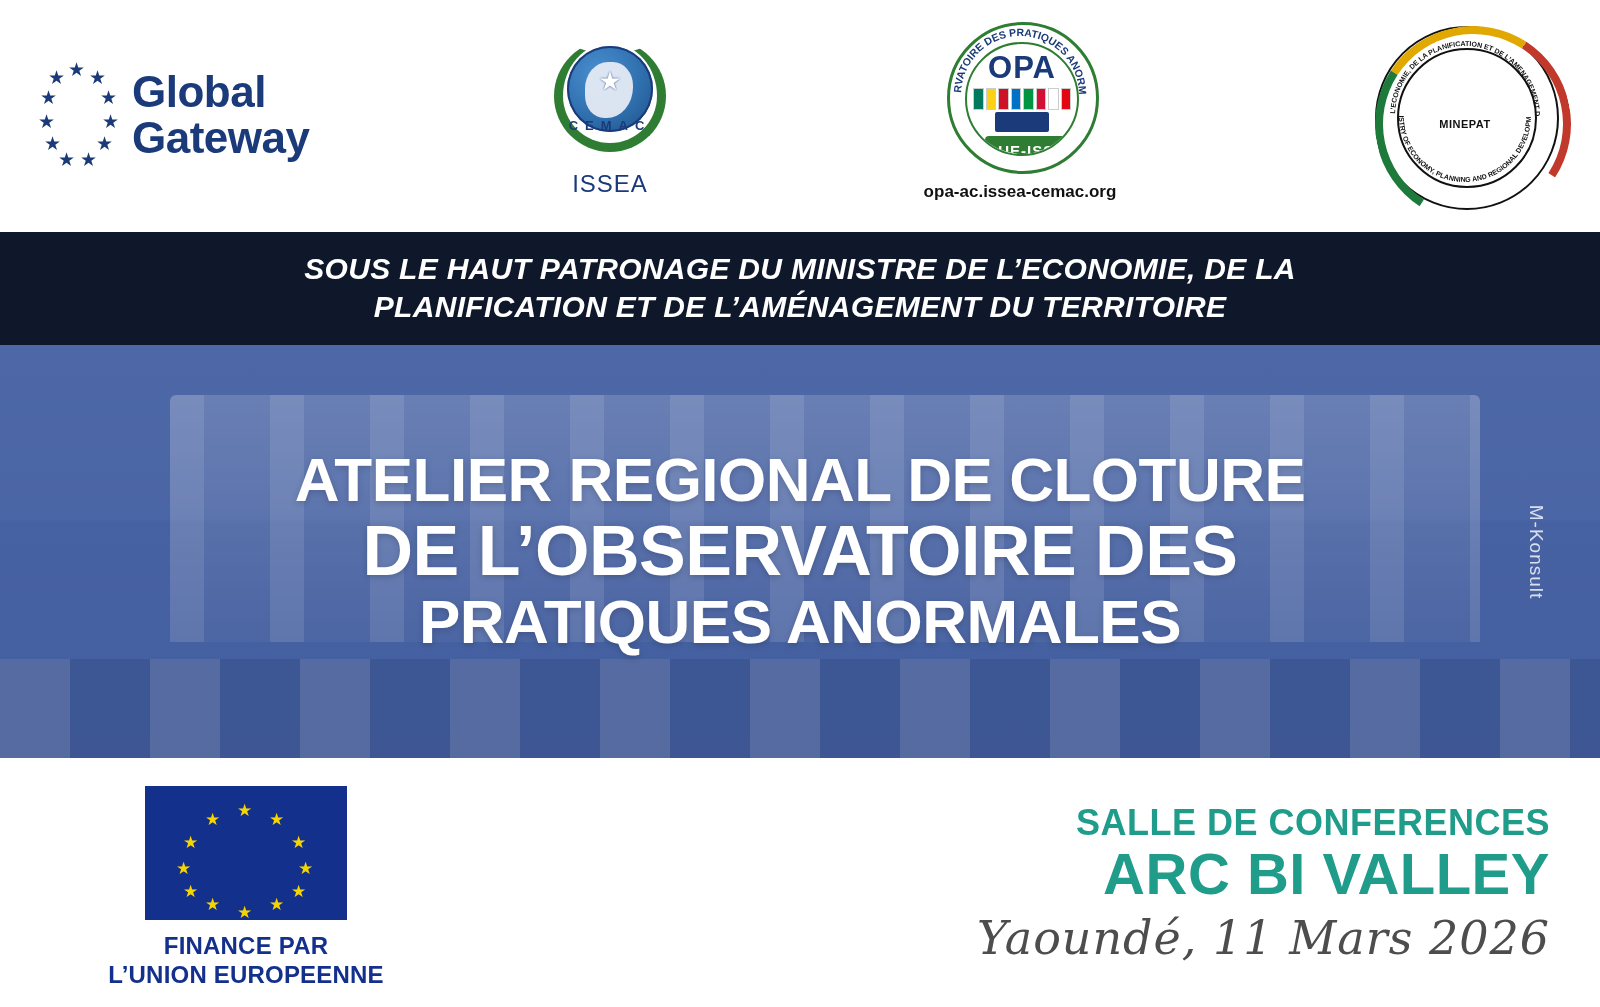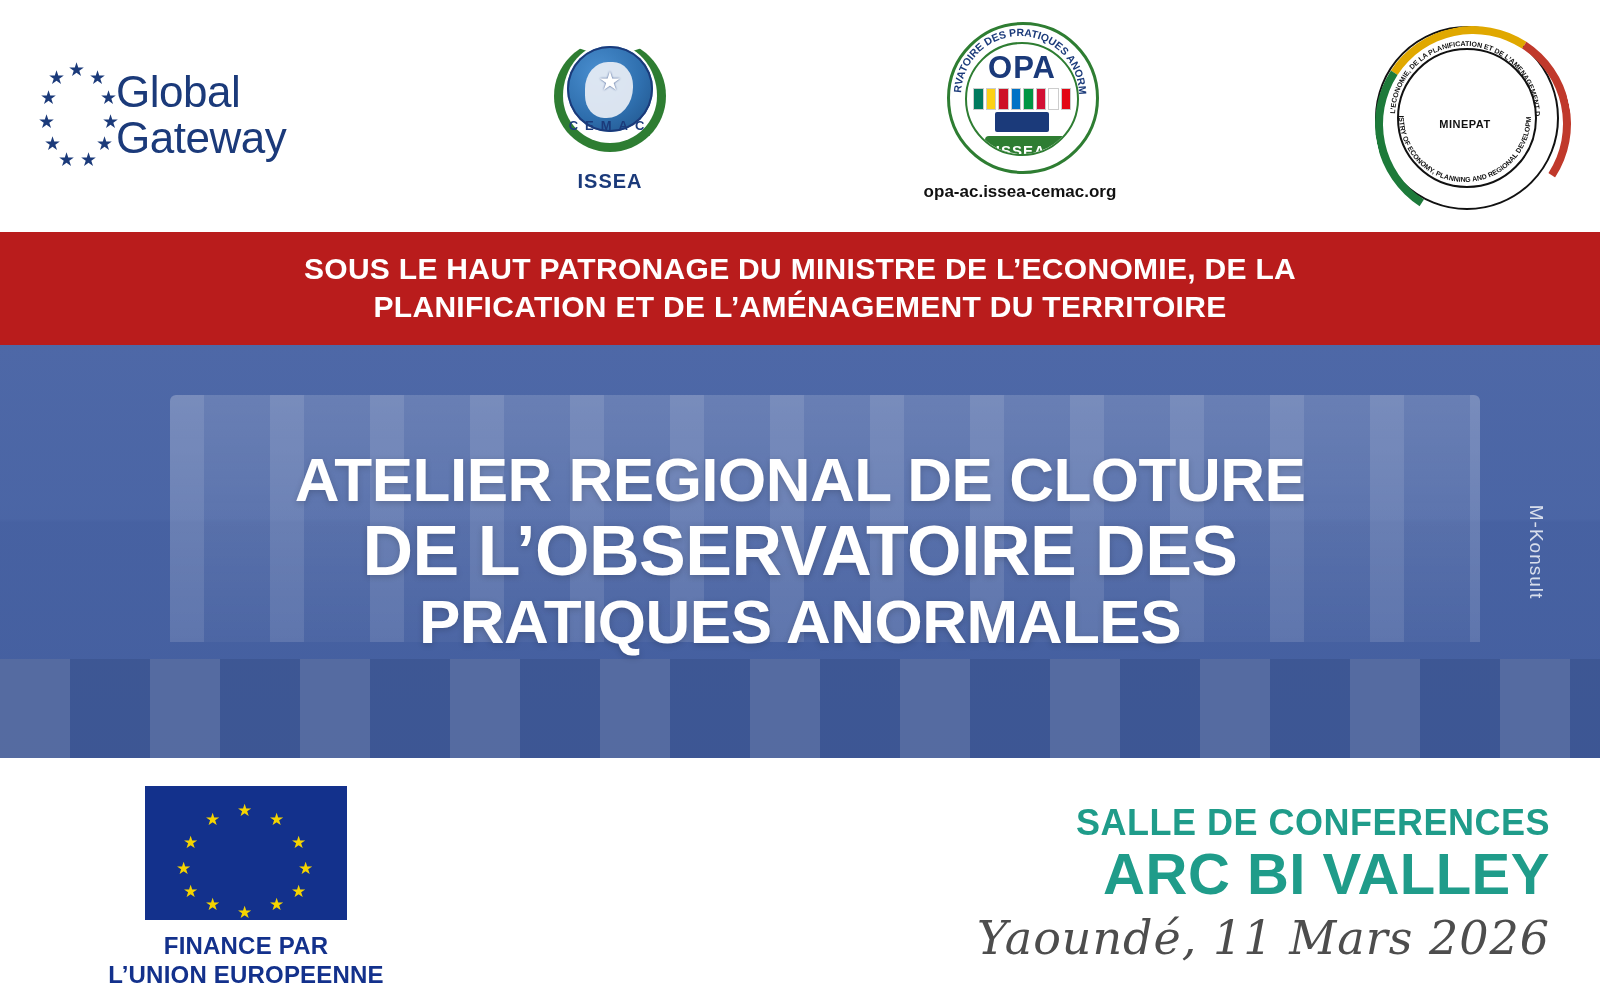--- a/index.html
+++ b/index.html
@@ -37,24 +37,24 @@
     width: 70px;
     height: 110px;
   }
   .gg-stars span {
     position: absolute;
     color: #1b3a7a;
     font-size: 19px;
     line-height: 1;
   }
   .gg-text {
-    margin-left: 6px;
+    margin-left: 22px;
     color: #1b3a7a;
     font-size: 44px;
-    font-weight: normal;
+    font-weight: bold;
     line-height: 1.05;
     letter-spacing: -0.5px;
   }
 
   
   .issea-block {
     position: absolute;
     left: 510px;
     top: 26px;
     width: 200px;
@@ -116,22 +116,22 @@
     position: absolute;
     left: 0; right: 0;
     top: 86px;
     color: #1b3a7a;
     font-size: 13px;
     font-weight: bold;
     letter-spacing: 7px;
   }
   .issea-word {
     color: #1b3a7a;
-    font-size: 20px;
-    font-weight: bold;
+    font-size: 24px;
+    font-weight: normal;
     letter-spacing: 1px;
     margin-top: -2px;
   }
 
   
   .opa-block {
     position: absolute;
     left: 900px;
     top: 22px;
     width: 240px;
@@ -192,21 +192,21 @@
     position: absolute;
     left: 28px; top: 68px;
     width: 54px; height: 20px;
     background: #1b3a7a;
     border-radius: 2px;
   }
   .opa-ue {
     position: absolute;
     left: 0; right: 0;
     top: 98px;
-    text-align: left;
+    text-align: right;
     color: #ffffff;
     font-size: 15px;
     font-weight: bold;
     letter-spacing: 1px;
   }
   .opa-greenband {
     position: absolute;
     left: 18px; top: 92px;
     width: 134px; height: 26px;
     background: #2e7d32;
@@ -265,28 +265,29 @@
   }
   .minepat-ring-text {
     position: absolute;
     left: 10px; top: 8px;
     width: 180px; height: 180px;
   }
   .minepat-ring-text svg { width: 180px; height: 180px; }
 
   
   .green-banner {
-    background: #b91c1c;
+    background: #0f172a;
     color: #ffffff;
     text-align: center;
     padding: 18px 60px 20px;
     font-size: 30px;
     font-weight: bold;
     line-height: 1.25;
     letter-spacing: 0.3px;
+    font-style: italic;
   }
 
   
   .hero {
     position: relative;
     height: 413px;
     background: #3f5ba0;
     overflow: hidden;
   }
   .hero-photo {

